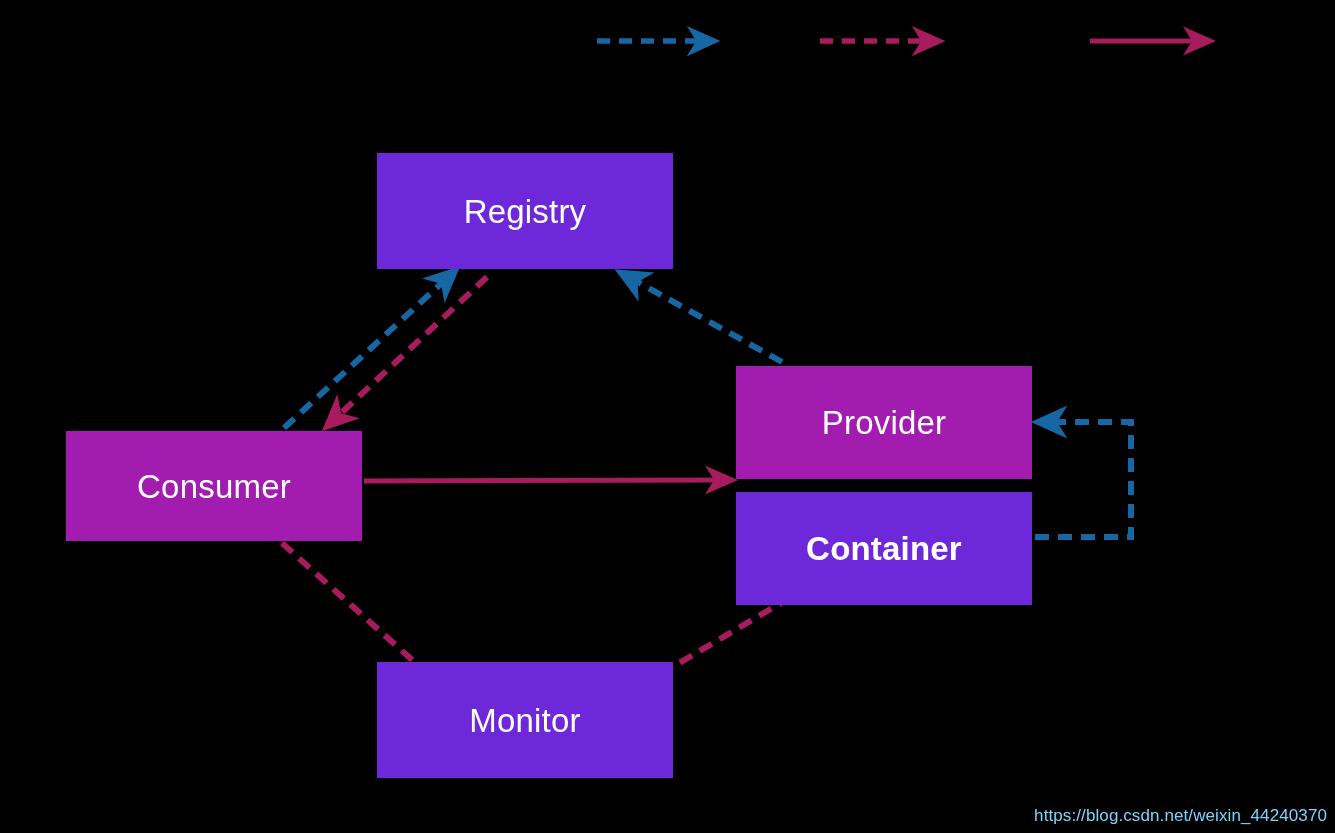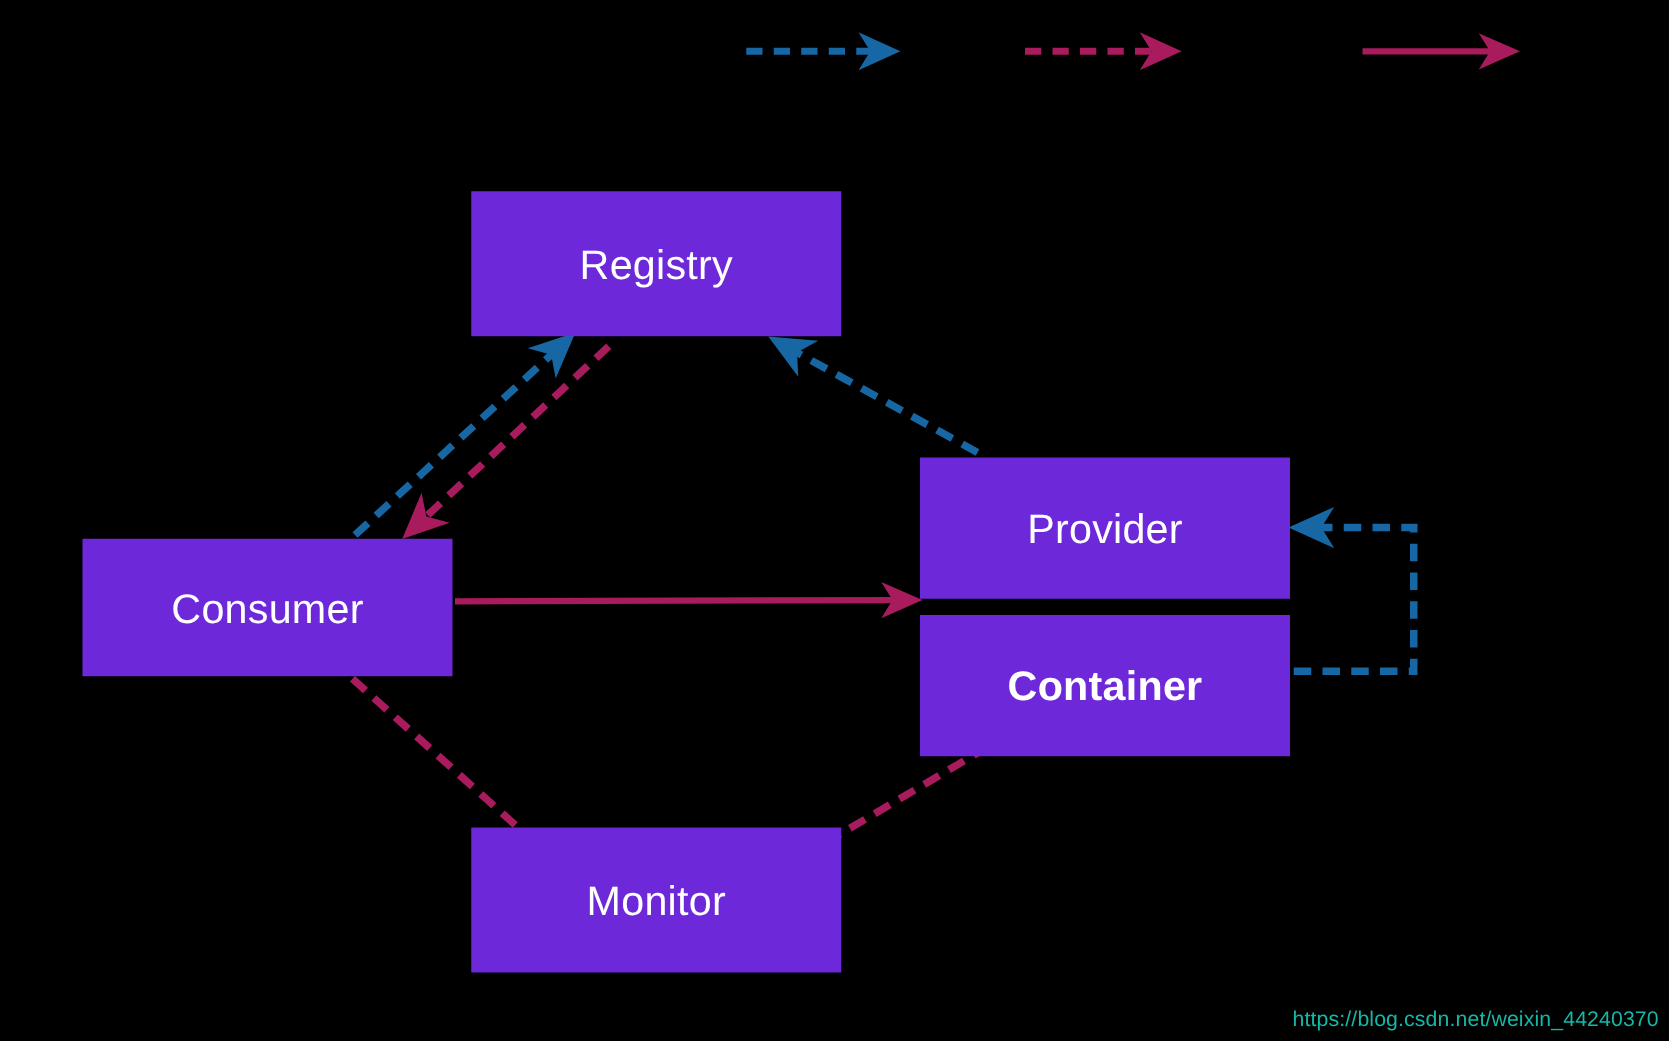--- a/index.html
+++ b/index.html
@@ -33,33 +33,33 @@
     justify-content: center;
     color: #ffffff;
     font-size: 33px;
     font-weight: 400;
     letter-spacing: 0.2px;
     line-height: 1;
     z-index: 3;
     -webkit-font-smoothing: antialiased;
   }
   .node-green { background: #6d28d9; }
-  .node-blue  { background: #6d28d9; }
+  .node-blue  { background: #a21caf; }
 
   #node-registry  { left: 377px; top: 153px; width: 296px; height: 116px; }
   #node-consumer  { left: 66px;  top: 431px; width: 296px; height: 110px; }
   #node-provider  { left: 736px; top: 366px; width: 296px; height: 113px; }
   #node-container { left: 736px; top: 492px; width: 296px; height: 113px; font-weight: bold; }
   #node-monitor   { left: 377px; top: 662px; width: 296px; height: 116px; }
 
   #watermark {
     position: absolute;
     right: 8px;
     bottom: 7px;
-    color: #14b8a6;
+    color: #7dd3fc;
     font-size: 17px;
     letter-spacing: 0.1px;
     z-index: 5;
     white-space: nowrap;
   }
 </style>
 </head>
 <body>
 
 <div id="canvas">

